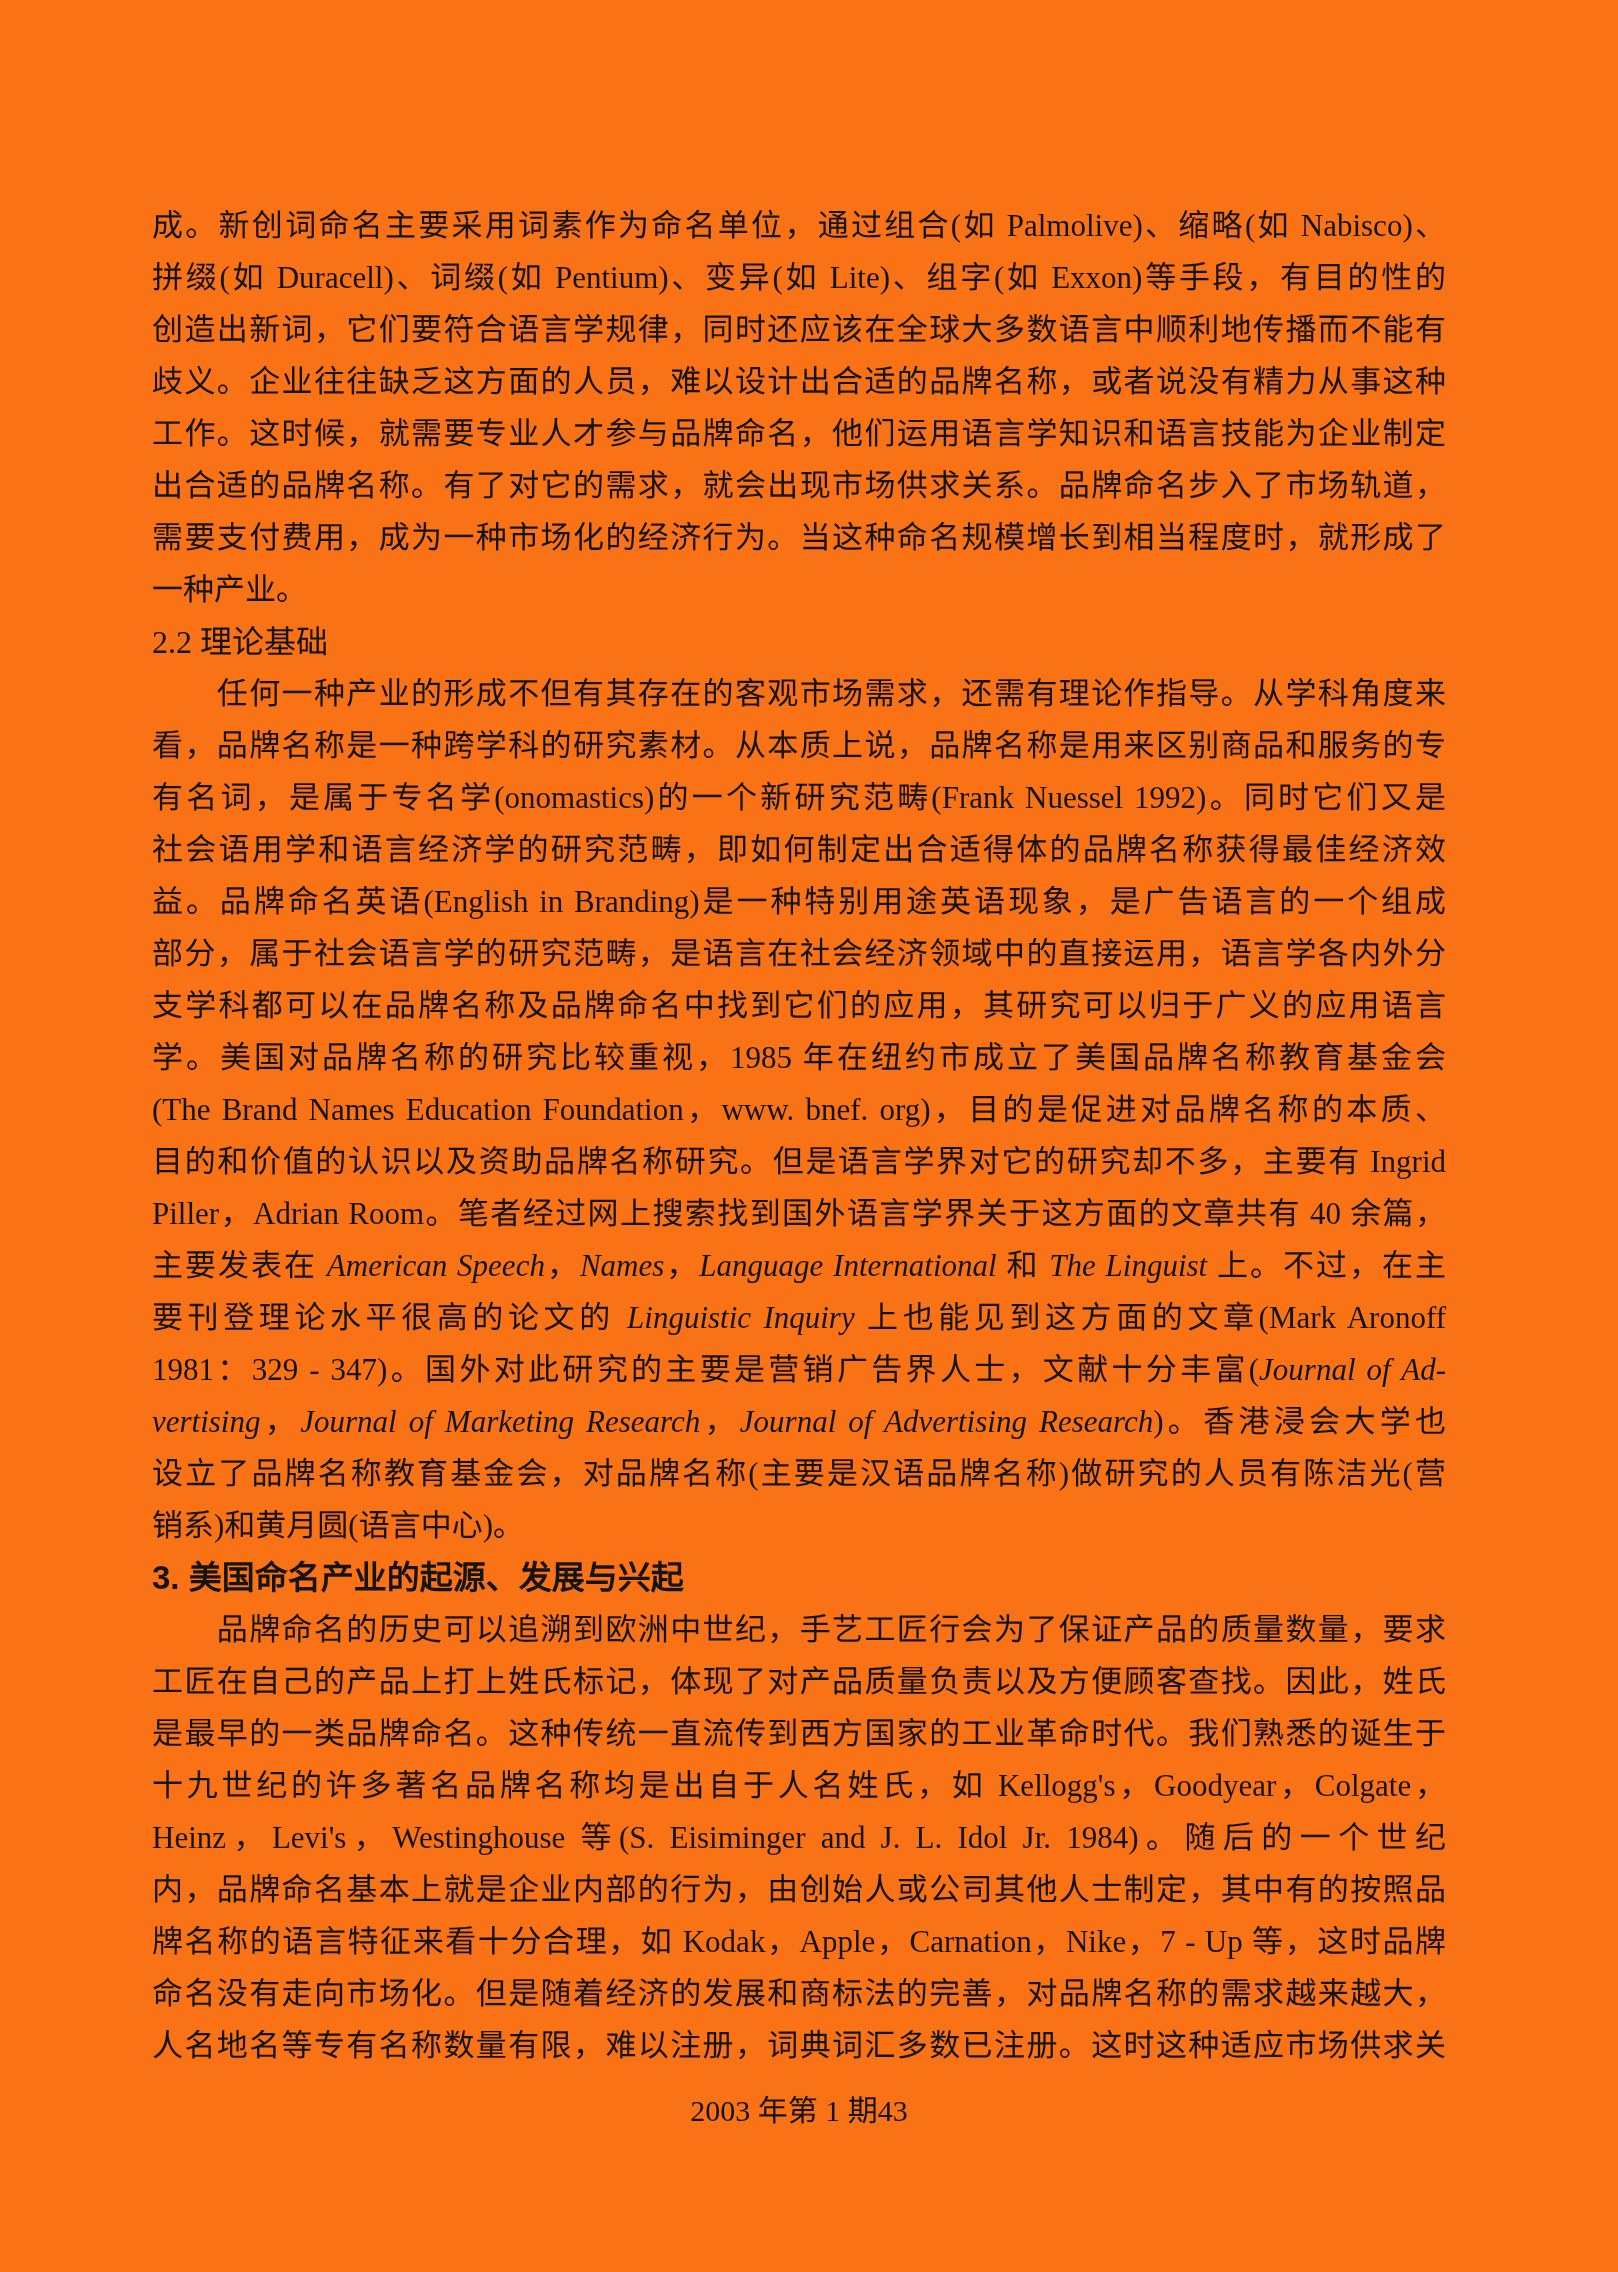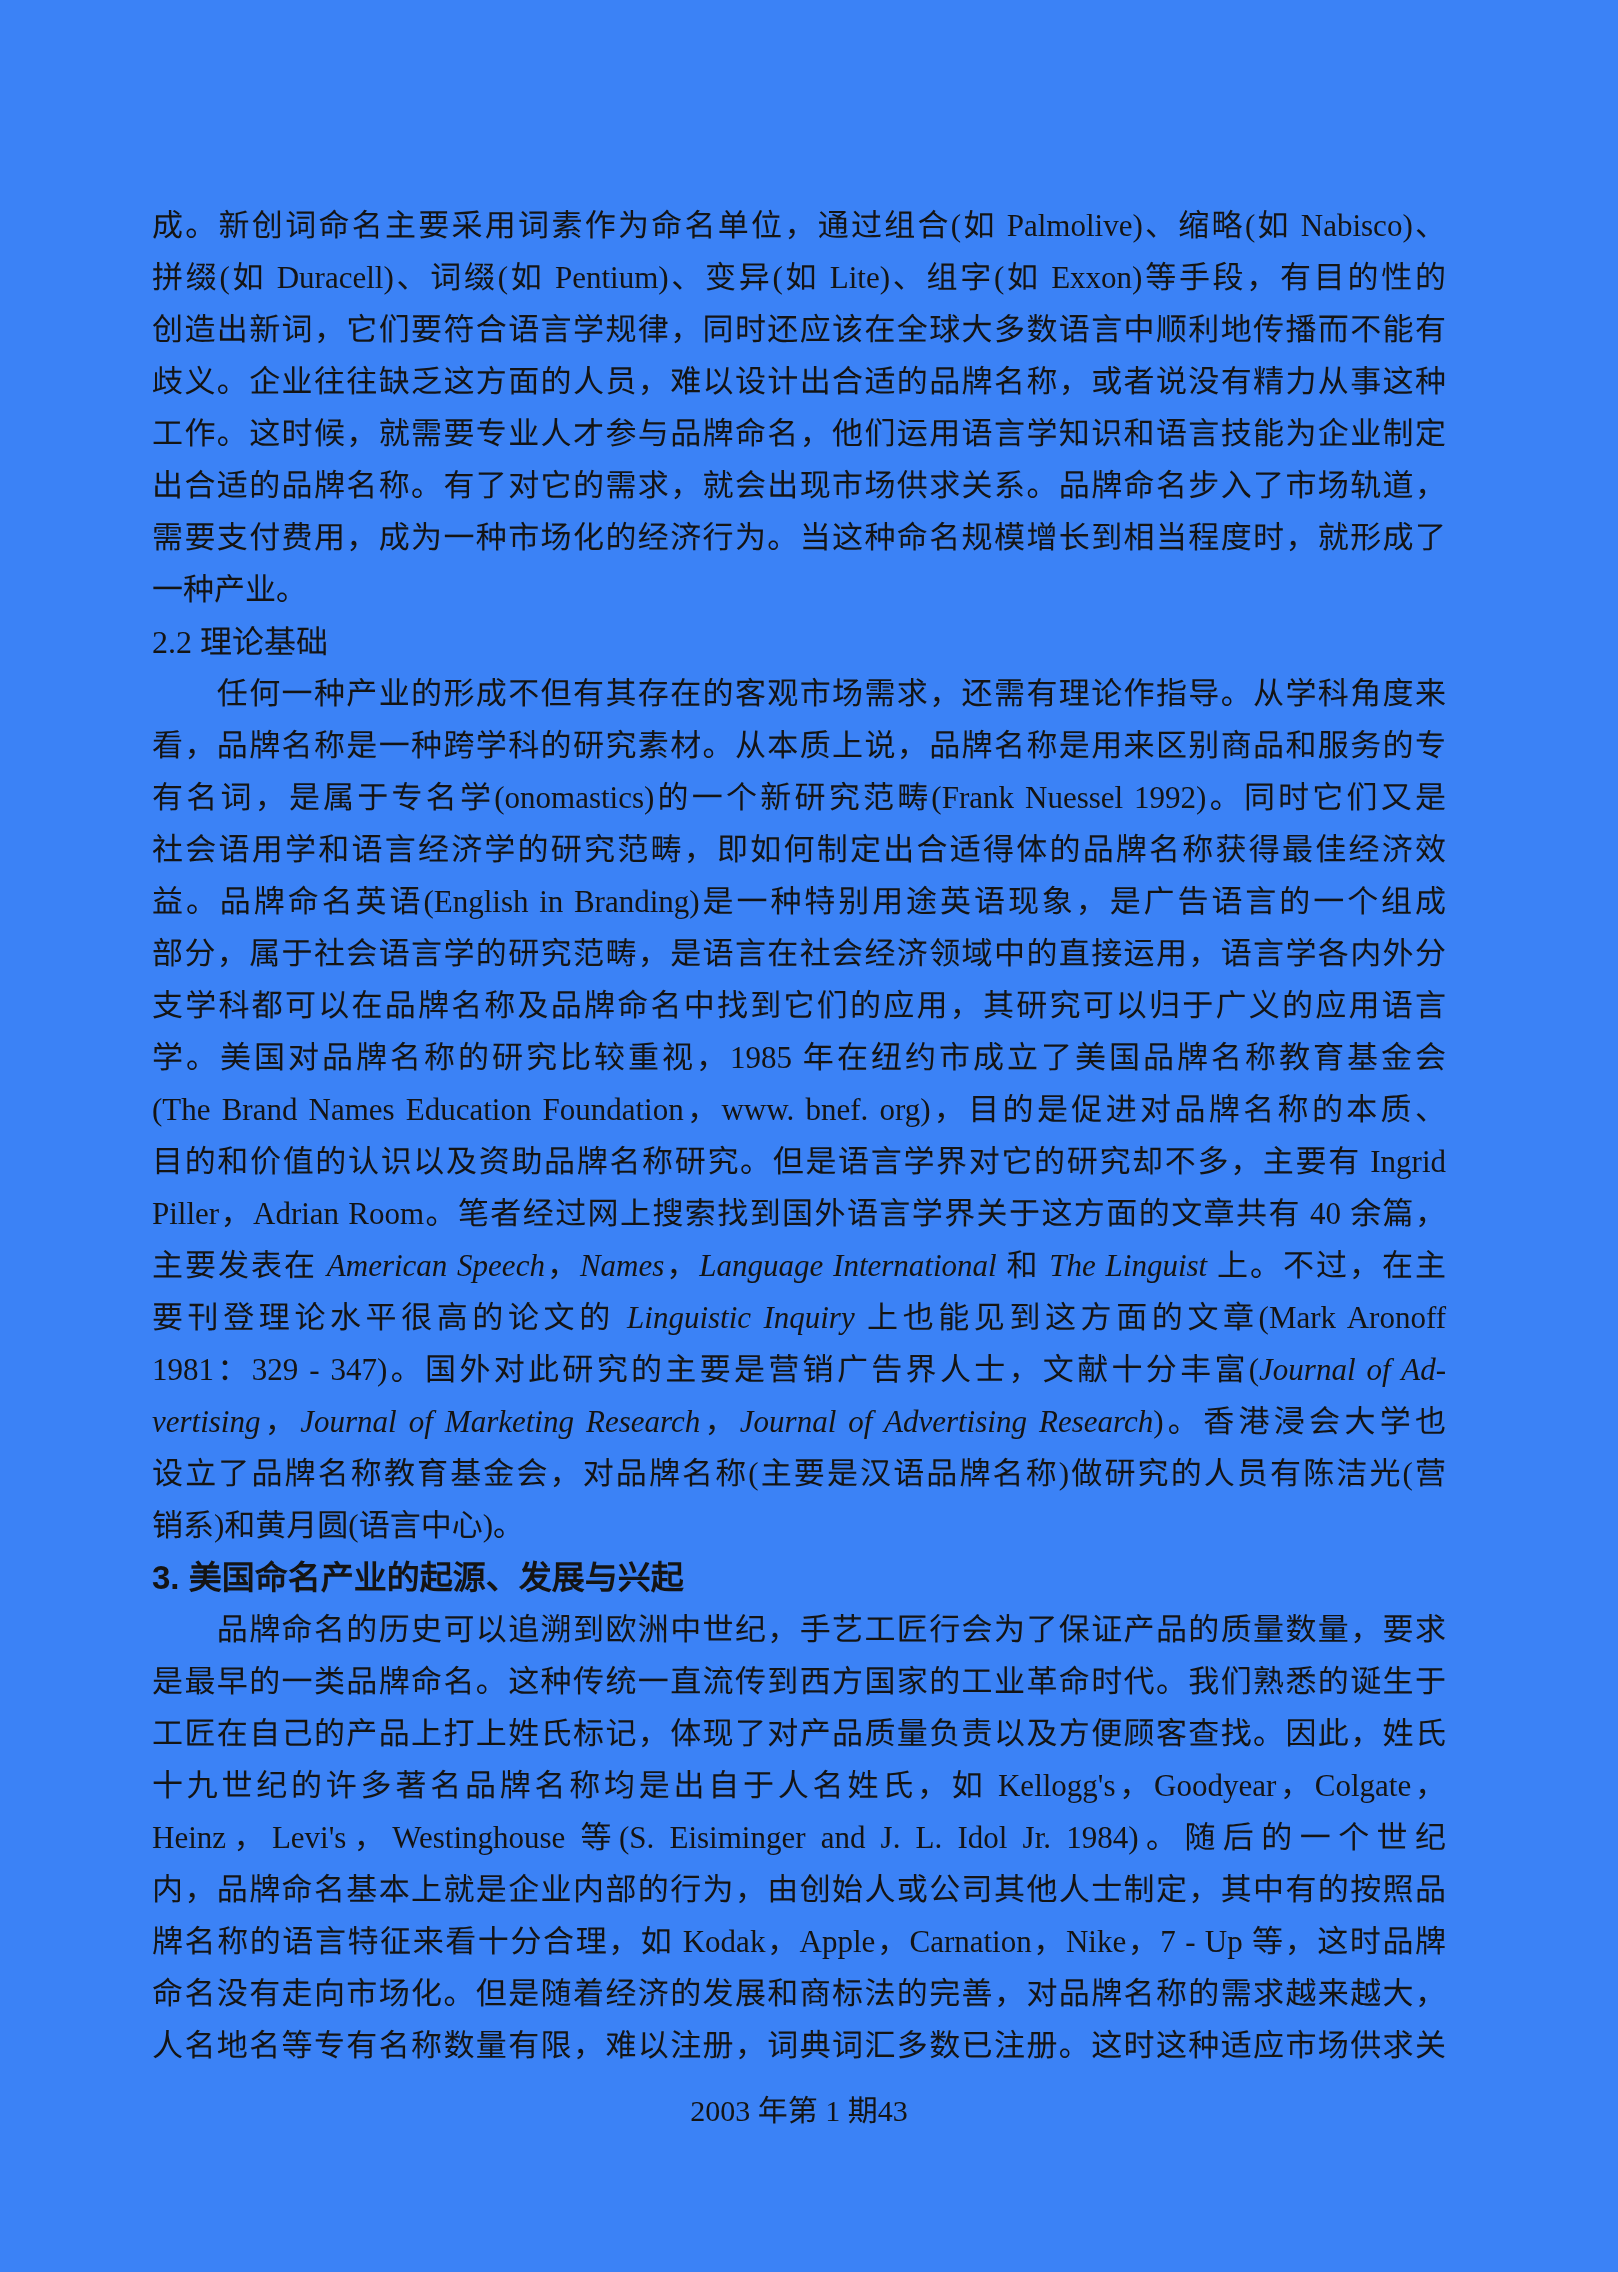--- a/index.html
+++ b/index.html
@@ -6,21 +6,21 @@
   body {
     width: 1619px;
     height: 2273px;
     position: relative;
     background: #f7f7f5;
     font-family: "Liberation Serif", "DejaVu Serif", serif;
   }
   .page {
     position: absolute;
     inset: 0;
-    background: #3b82f6;
+    background: #f97316;
     color: #141414;
     overflow: hidden;
   }
   .text-block {
     position: absolute;
     left: 152px;
     top: 200px;
     width: 1294px;
   }
   .line {
@@ -89,22 +89,22 @@
       <div class="line">目的和价值的认识以及资助品牌名称研究。但是语言学界对它的研究却不多，主要有 Ingrid</div>
       <div class="line">Piller，Adrian Room。笔者经过网上搜索找到国外语言学界关于这方面的文章共有 40 余篇，</div>
       <div class="line">主要发表在 <i>American Speech</i>，<i>Names</i>，<i>Language International</i> 和 <i>The Linguist</i> 上。不过，在主</div>
       <div class="line">要刊登理论水平很高的论文的 <i>Linguistic Inquiry</i> 上也能见到这方面的文章(Mark  Aronoff</div>
       <div class="line">1981：329 - 347)。国外对此研究的主要是营销广告界人士，文献十分丰富(<i>Journal  of  Ad-</i></div>
       <div class="line"><i>vertising</i>，<i>Journal of Marketing Research</i>，<i>Journal of Advertising Research</i>)。香港浸会大学也</div>
       <div class="line">设立了品牌名称教育基金会，对品牌名称(主要是汉语品牌名称)做研究的人员有陈洁光(营</div>
       <div class="line end">销系)和黄月圆(语言中心)。</div>
       <div class="heading bold">3. 美国命名产业的起源、发展与兴起</div>
       <div class="line">　　品牌命名的历史可以追溯到欧洲中世纪，手艺工匠行会为了保证产品的质量数量，要求</div>
+      <div class="line">工匠在自己的产品上打上姓氏标记，体现了对产品质量负责以及方便顾客查找。因此，姓氏</div>
       <div class="line">是最早的一类品牌命名。这种传统一直流传到西方国家的工业革命时代。我们熟悉的诞生于</div>
-      <div class="line">工匠在自己的产品上打上姓氏标记，体现了对产品质量负责以及方便顾客查找。因此，姓氏</div>
       <div class="line">十九世纪的许多著名品牌名称均是出自于人名姓氏，如 Kellogg's，Goodyear，Colgate，</div>
       <div class="line">Heinz，Levi's，Westinghouse 等(S.  Eisiminger  and  J.  L.  Idol  Jr.  1984)。随后的一个世纪</div>
       <div class="line">内，品牌命名基本上就是企业内部的行为，由创始人或公司其他人士制定，其中有的按照品</div>
       <div class="line">牌名称的语言特征来看十分合理，如 Kodak，Apple，Carnation，Nike，7 - Up 等，这时品牌</div>
       <div class="line">命名没有走向市场化。但是随着经济的发展和商标法的完善，对品牌名称的需求越来越大，</div>
       <div class="line">人名地名等专有名称数量有限，难以注册，词典词汇多数已注册。这时这种适应市场供求关</div>
     </main>
   <footer class="page-footer">
     <span>2003 年第 1 期</span>
     <span>43</span>

